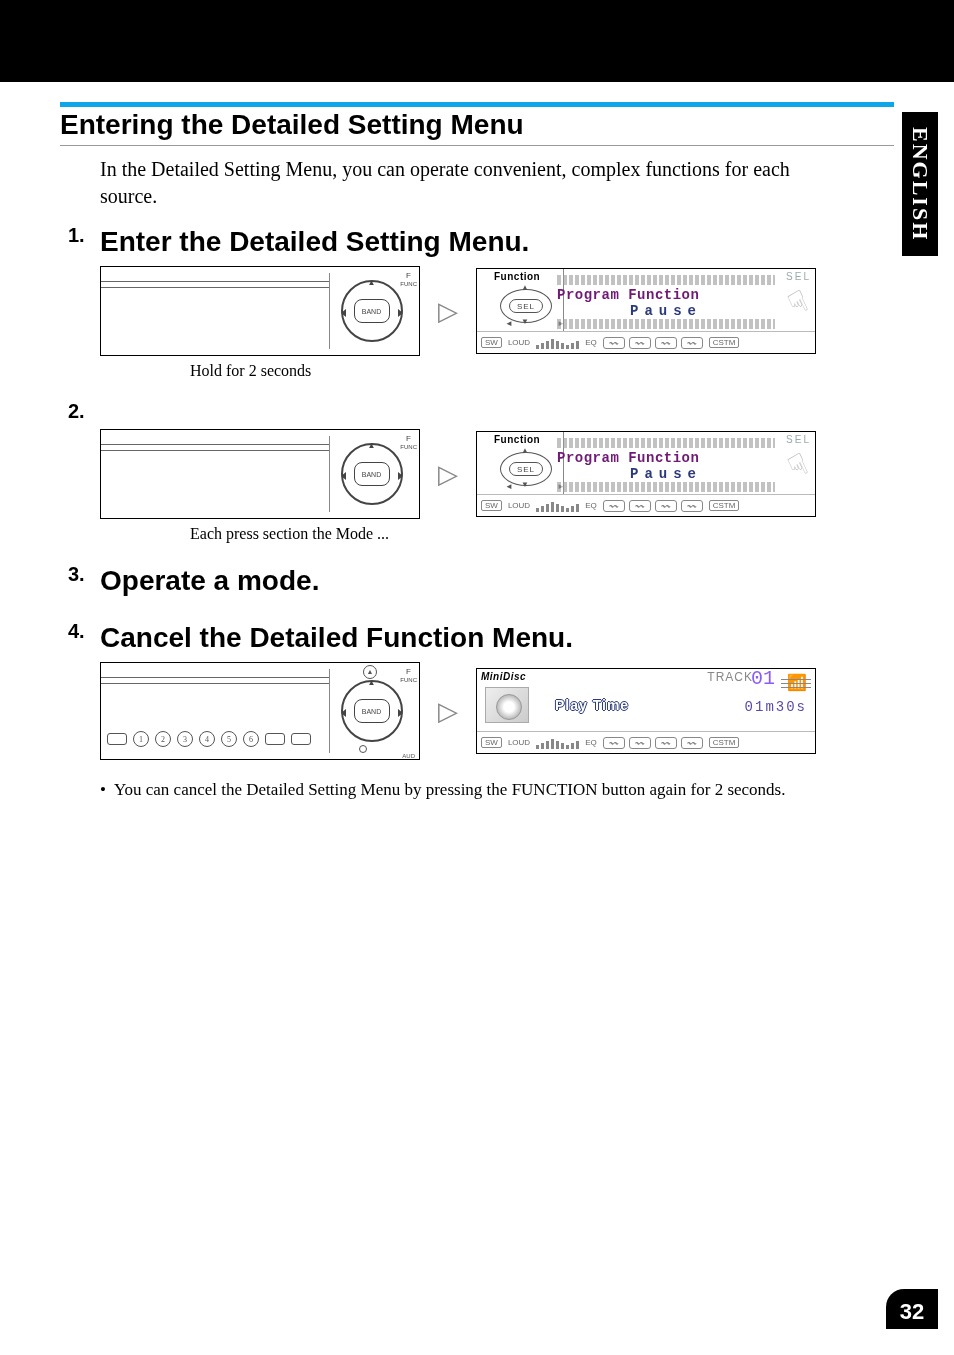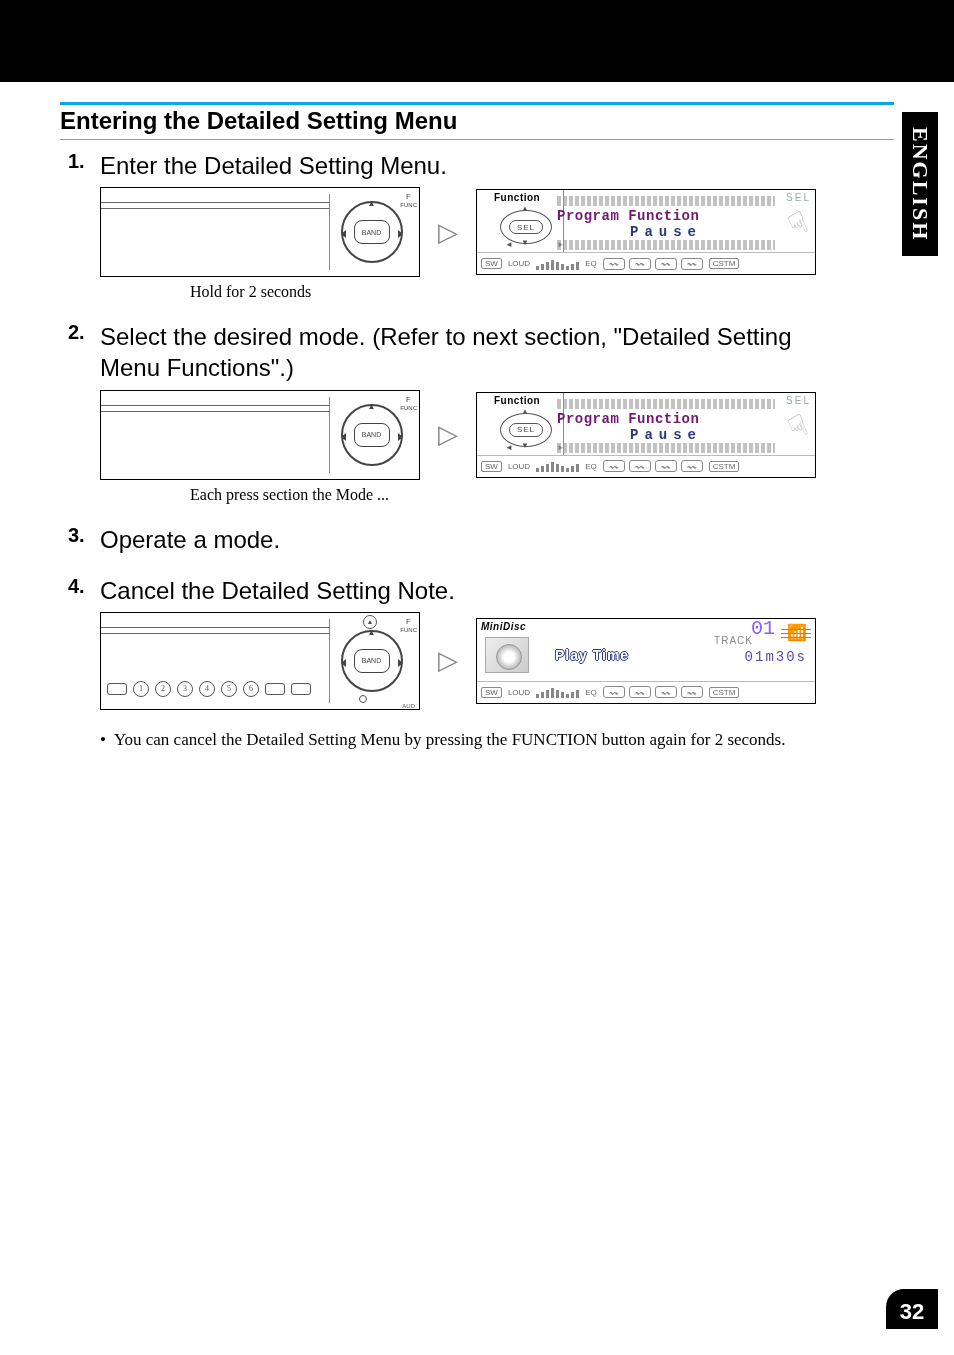--- a/index.html
+++ b/index.html
@@ -15,22 +15,22 @@
     width: 100%;
     height: 82px;
     background: #000;
   }
   .content {
     padding: 20px 60px 0 60px;
   }
   .heading {
     font-family: Arial, Helvetica, sans-serif;
     font-weight: bold;
-    font-size: 24px;
-    border-top: 3px solid #0ea5e9;
+    font-size: 28px;
+    border-top: 5px solid #0ea5e9;
     border-bottom: 1px solid #9a9a9a;
     padding: 2px 0 4px 0;
     margin-bottom: 10px;
   }
   .intro {
     padding-left: 40px;
     font-size: 20px;
     line-height: 1.35;
     margin-bottom: 14px;
     max-width: 760px;
@@ -43,22 +43,22 @@
   .step-num {
     font-family: Arial, Helvetica, sans-serif;
     font-weight: bold;
     font-size: 20px;
     width: 40px;
     text-align: left;
     padding-left: 8px;
   }
   .step-text {
     font-family: Arial, Helvetica, sans-serif;
-    font-weight: normal;
-    font-size: 24px;
+    font-weight: bold;
+    font-size: 28px;
     line-height: 1.3;
     max-width: 740px;
   }
   .figure-row {
     display: flex;
     align-items: center;
     gap: 18px;
     padding-left: 40px;
     margin-top: 6px;
     margin-bottom: 6px;
@@ -232,21 +232,21 @@
     position: absolute; left: 8px; top: 18px; width: 44px; height: 36px;
     border: 1px solid #aaa;
     background: linear-gradient(135deg, #eee, #ccc);
   }
   .dp-disc-icon::before {
     content: ""; position:absolute; left:10px; top:6px; width:24px; height:24px;
     border:1px solid #999; border-radius:50%;
     background: radial-gradient(circle, #fff 30%, #bbb 70%);
   }
   .dp-track-label {
-    position: absolute; right: 62px; top: 16px; font-size: 10px; color:#888; letter-spacing:1px;margin-left:12px;
+    position: absolute; right: 62px; top: 1px; font-size: 12px; color:#888; letter-spacing:1px;margin-left:12px;
   }
   .dp-track-num {
     position: absolute; right: 40px; top: -2px; font-family:"Courier New", monospace;
     font-size: 20px; color: #8b5cf6;
   }
   .dp-playtime {
     position: absolute; left: 78px; top: 28px;
     font-family: Arial, sans-serif; font-weight: bold; font-size: 14px;
     color: #fff; text-shadow: -1px 0 #2a3a7a, 1px 0 #2a3a7a, 0 -1px #2a3a7a, 0 1px #2a3a7a;
     letter-spacing: 1px;
@@ -327,20 +327,21 @@
 <body>
 
 <div class="black-bar"></div>
 
 <div class="side-tab">ENGLISH</div>
 
 <div class="content">
 
   <div class="heading">Entering the Detailed Setting Menu</div>
 
+  <div class="intro">In the Detailed Setting Menu, you can operate convenient, complex functions for each source.</div>
 
   <div class="step">
     <div class="step-num">1.</div>
     <div class="step-text">Enter the Detailed Setting Menu.</div>
   </div>
 
   <div class="figure-row">
 
     <div class="panel-left">
       <span class="tiny-f">F</span>
@@ -393,21 +394,20 @@
             <span>〰</span>
         </div>
         <span class="chip">CSTM</span>
       </div>
     </div>
   </div>
   <div class="caption">Hold for 2 seconds</div>
 
   <div class="step">
     <div class="step-num">2.</div>
-    <div class="step-text">Select the desired mode. (Refer to next section, "Detailed Setting Menu Functions".)</div>
   </div>
 
   <div class="figure-row">
     <div class="panel-left">
       <span class="tiny-f">F</span>
       <span class="tiny-func">FUNC</span>
       <div class="dial-area">
         <div class="dial-ring dial-side-arrows">
           <span class="dial-arrow-up">▲</span>
           <div class="dial-inner">BAND</div>
@@ -461,21 +461,21 @@
 
   <div class="step">
     <div class="step-num">3.</div>
     <div class="step-text">Operate a mode.</div>
   </div>
 
   <div class="spacer"></div>
 
   <div class="step">
     <div class="step-num">4.</div>
-    <div class="step-text">Cancel the Detailed Setting Note.</div>
+    <div class="step-text">Cancel the Detailed Function Menu.</div>
   </div>
 
   <div class="figure-row">
     <div class="panel-left full">
       <span class="tiny-f">F</span>
       <span class="tiny-func">FUNC</span>
       <span class="eject">▲</span>
       <span class="led"></span>
       <span class="audlabel">AUD</span>
       <div class="dial-area">

